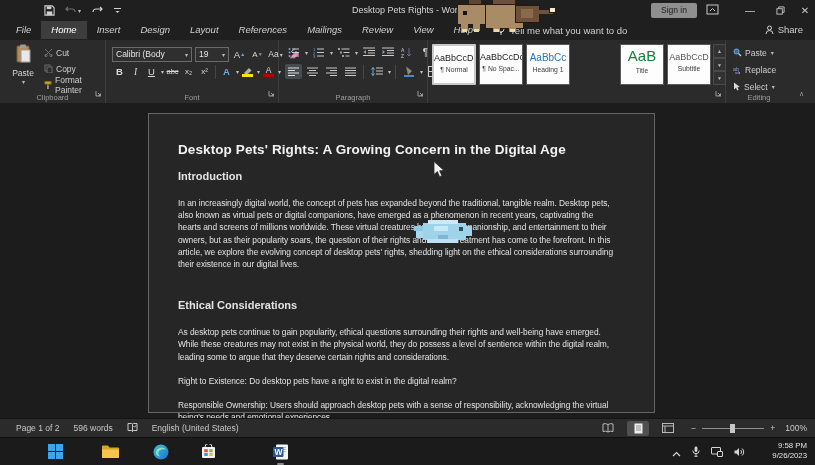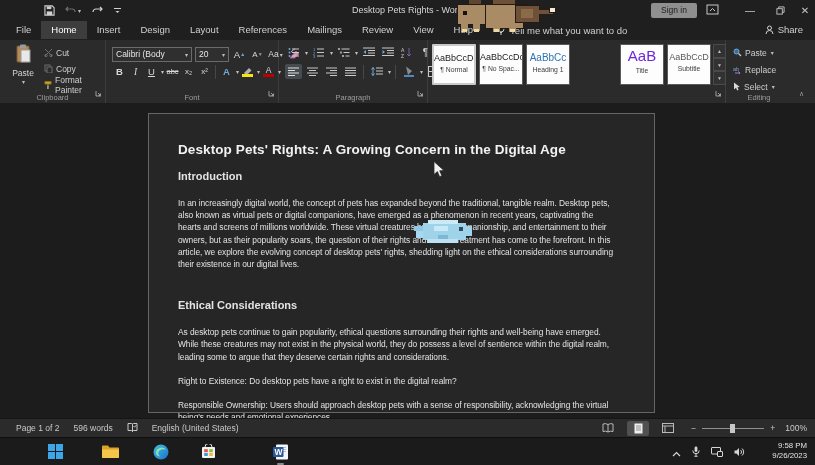--- a/index.html
+++ b/index.html
@@ -17,21 +17,21 @@
   .signin-btn { position:absolute; left:651px; top:3px; background:#8f8f8f; color:#1c1c1c;
     font-size:8.5px; padding:2px 10px 3px; border-radius:2px; }
   .ribbon-disp { position:absolute; left:706px; top:4px; }
   .winctl { position:absolute; top:0; height:20px; width:30px; display:flex; align-items:center;
     justify-content:center; color:#c8c8c8; font-size:10px; }
   #btn-min { left:735px; } #btn-restore { left:765px; } #btn-close { left:790px; }
 
   
   #tabrow { position:absolute; top:20px; left:0; width:815px; height:20px; background:#1f1f1f;
     display:flex; align-items:center; color:#d0d0d0; font-size:9.5px; }
-  .rtab { padding:3px 10px 4px; cursor:default; white-space:nowrap; }
+  .rtab { padding:3px 10px 4px; cursor:default; white-space:nowrap;font-style:italic; }
   .rtab.active { background:#3d3d3d; color:#ffffff; }
   .tellme { display:flex; align-items:center; gap:5px; margin-left:14px; color:#d0d0d0; }
   .share { position:absolute; right:12px; top:4px; display:flex; align-items:center; gap:4px; color:#d0d0d0; }
 
   
   #ribbon { position:absolute; top:40px; left:0; width:815px; height:63px; background:#2b2b2b; }
   .rgroup { position:absolute; top:0; height:63px; border-right:1px solid #3d3d3d; }
   .rgroup-label { position:absolute; bottom:1px; left:0; right:0; text-align:center;
     font-size:7.5px; color:#9d9d9d; }
   .launcher { position:absolute; bottom:2px; right:3px; }
@@ -208,21 +208,21 @@
       </span>
     </div>
 
     <div class="rgroup" style="left:106px;width:173px;">
       <div class="abs" style="left:6px;top:5px;display:flex;gap:3px;align-items:center;">
         <div class="combo" style="width:80px;">
           <span>Calibri (Body</span>
             <span class="caret">▾</span>
         </div>
         <div class="combo" style="width:34px;">
-          <span>20</span>
+          <span>19</span>
             <span class="caret">▾</span>
         </div>
         <span class="fbtn">
             <span>A</span>
             <sup style="font-size:5px;color:#6fa8dc;">▲</sup>
           </span>
         <span class="fbtn" style="font-size:8px;">
             <span>A</span>
             <sup style="font-size:5px;color:#9d9d9d;">▼</sup>
           </span>
@@ -381,21 +381,21 @@
       </div>
       <div class="stylecard" style="left:51px;">
         <div class="prev" style="color:#1a1a1a;">AaBbCcDc</div>
         <div class="sname">¶ No Spac...</div>
       </div>
       <div class="stylecard" style="left:98px;">
         <div class="prev" style="color:#2e74b5;font-size:10px;">AaBbCс</div>
         <div class="sname">Heading 1</div>
       </div>
       <div class="stylecard" style="left:192px;">
-        <div class="prev big" style="color:#6d28d9;">AaB</div>
+        <div class="prev big" style="color:#15803d;">AaB</div>
         <div class="sname">Title</div>
       </div>
       <div class="stylecard" style="left:239px;">
         <div class="prev" style="color:#595959;">AaBbCcD</div>
         <div class="sname">Subtitle</div>
       </div>
       <div class="gal-scroll" style="left:285px;">
         <div>▲</div>
         <div>▼</div>
         <div>▼</div>

